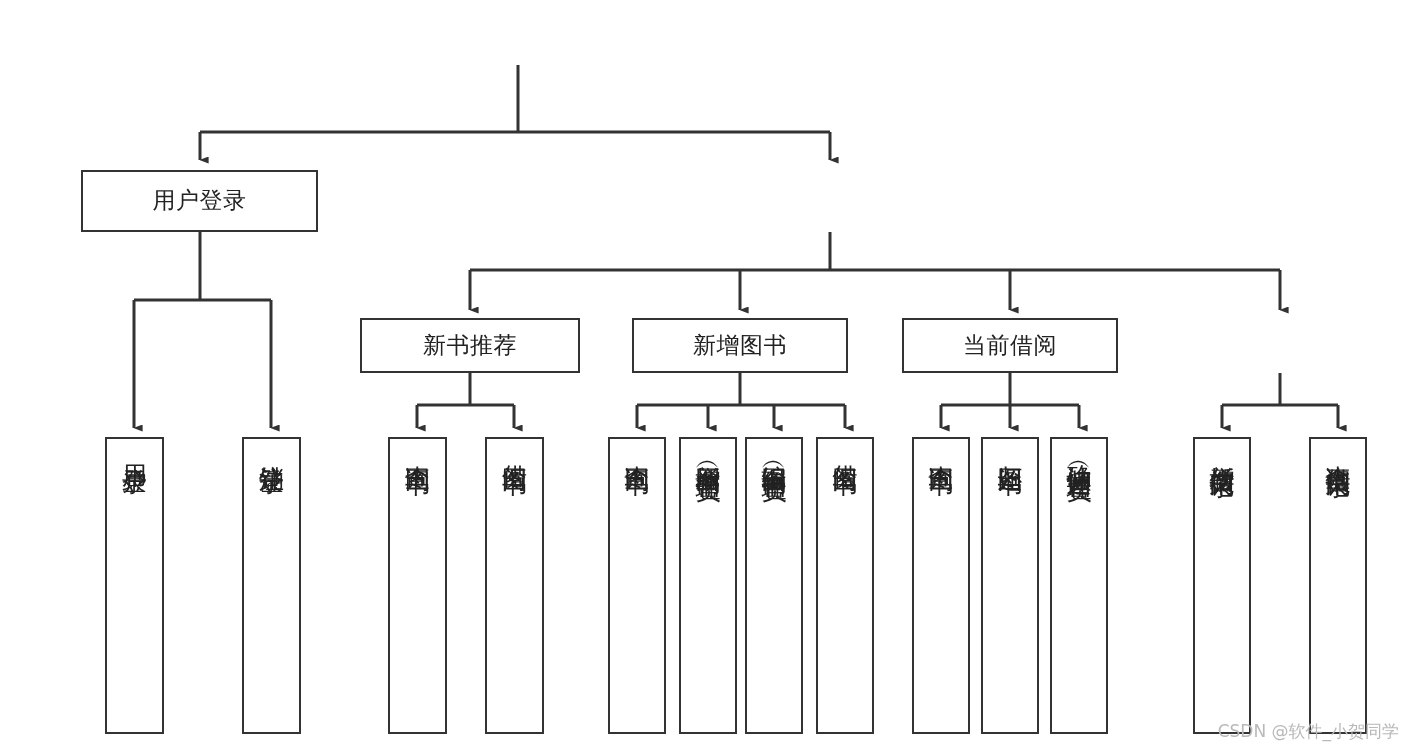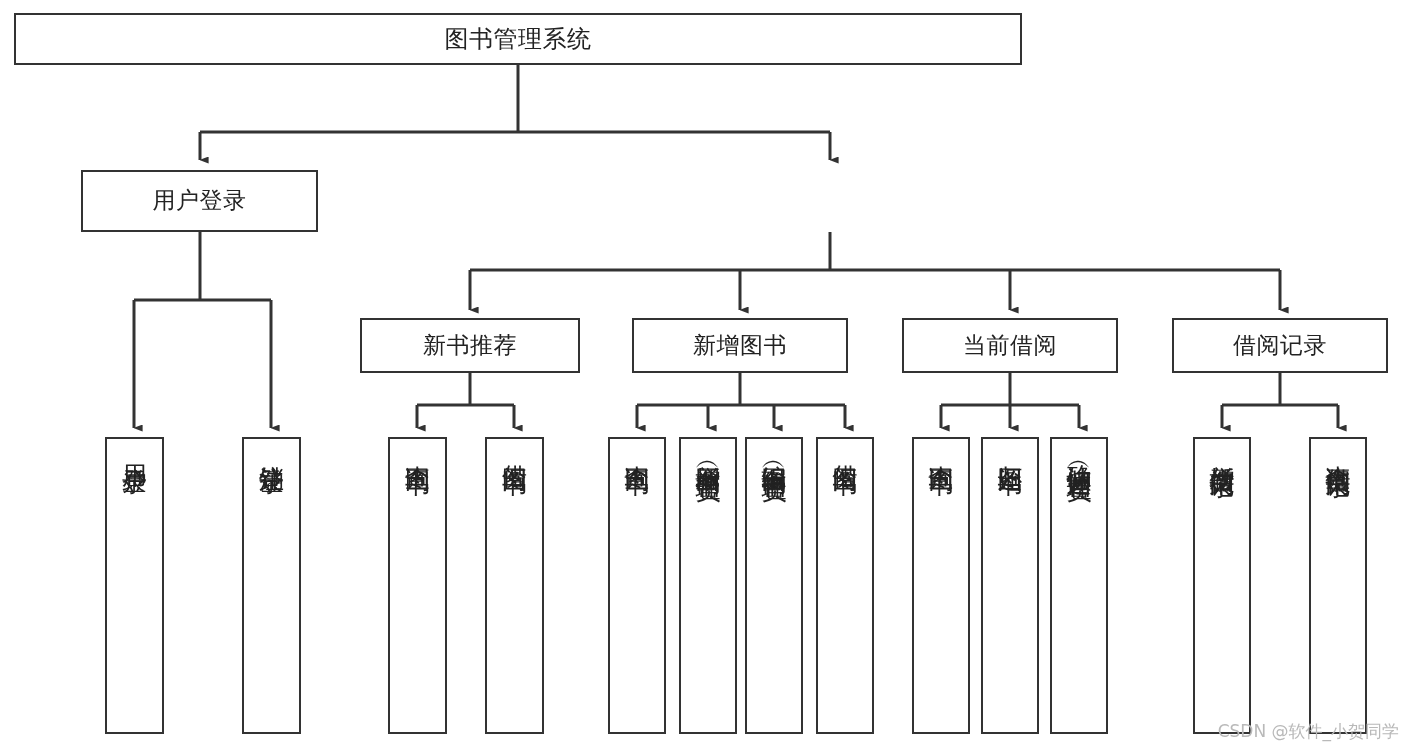--- a/index.html
+++ b/index.html
@@ -121,39 +121,33 @@
       <path d="M 1010 405 L 1010 428" marker-end="url(#arrowhead)"></path>
       <path d="M 1079 405 L 1079 428" marker-end="url(#arrowhead)"></path>
 
       <path d="M 1280 373 L 1280 405"></path>
       <path d="M 1222 405 L 1338 405"></path>
       <path d="M 1222 405 L 1222 428" marker-end="url(#arrowhead)"></path>
       <path d="M 1338 405 L 1338 428" marker-end="url(#arrowhead)"></path>
     </g>
   </svg>
 
-  <div class="node-box root horizontal" style="left:14px; top:13px; width:1008px; height:52px;">
-    <span class="node-label">图书管理系统</span>
-  </div>
 
   <div class="node-box horizontal" style="left:81px; top:170px; width:237px; height:62px;">
     <span class="node-label">用户登录</span>
   </div>
 
   <div class="node-box horizontal" style="left:360px; top:318px; width:220px; height:55px;">
     <span class="node-label">新书推荐</span>
   </div>
   <div class="node-box horizontal" style="left:632px; top:318px; width:216px; height:55px;">
     <span class="node-label">新增图书</span>
   </div>
   <div class="node-box horizontal" style="left:902px; top:318px; width:216px; height:55px;">
     <span class="node-label">当前借阅</span>
-  </div>
-  <div class="node-box horizontal" style="left:1172px; top:318px; width:216px; height:55px;">
-    <span class="node-label">借阅记录</span>
   </div>
 
   <div class="node-box vertical" style="left:105px; top:437px; width:59px; height:297px;">
     <span class="node-label">用户登录</span>
   </div>
   <div class="node-box vertical" style="left:242px; top:437px; width:59px; height:297px;">
     <span class="node-label">注销登录</span>
   </div>
 
   <div class="node-box vertical" style="left:388px; top:437px; width:59px; height:297px;">

